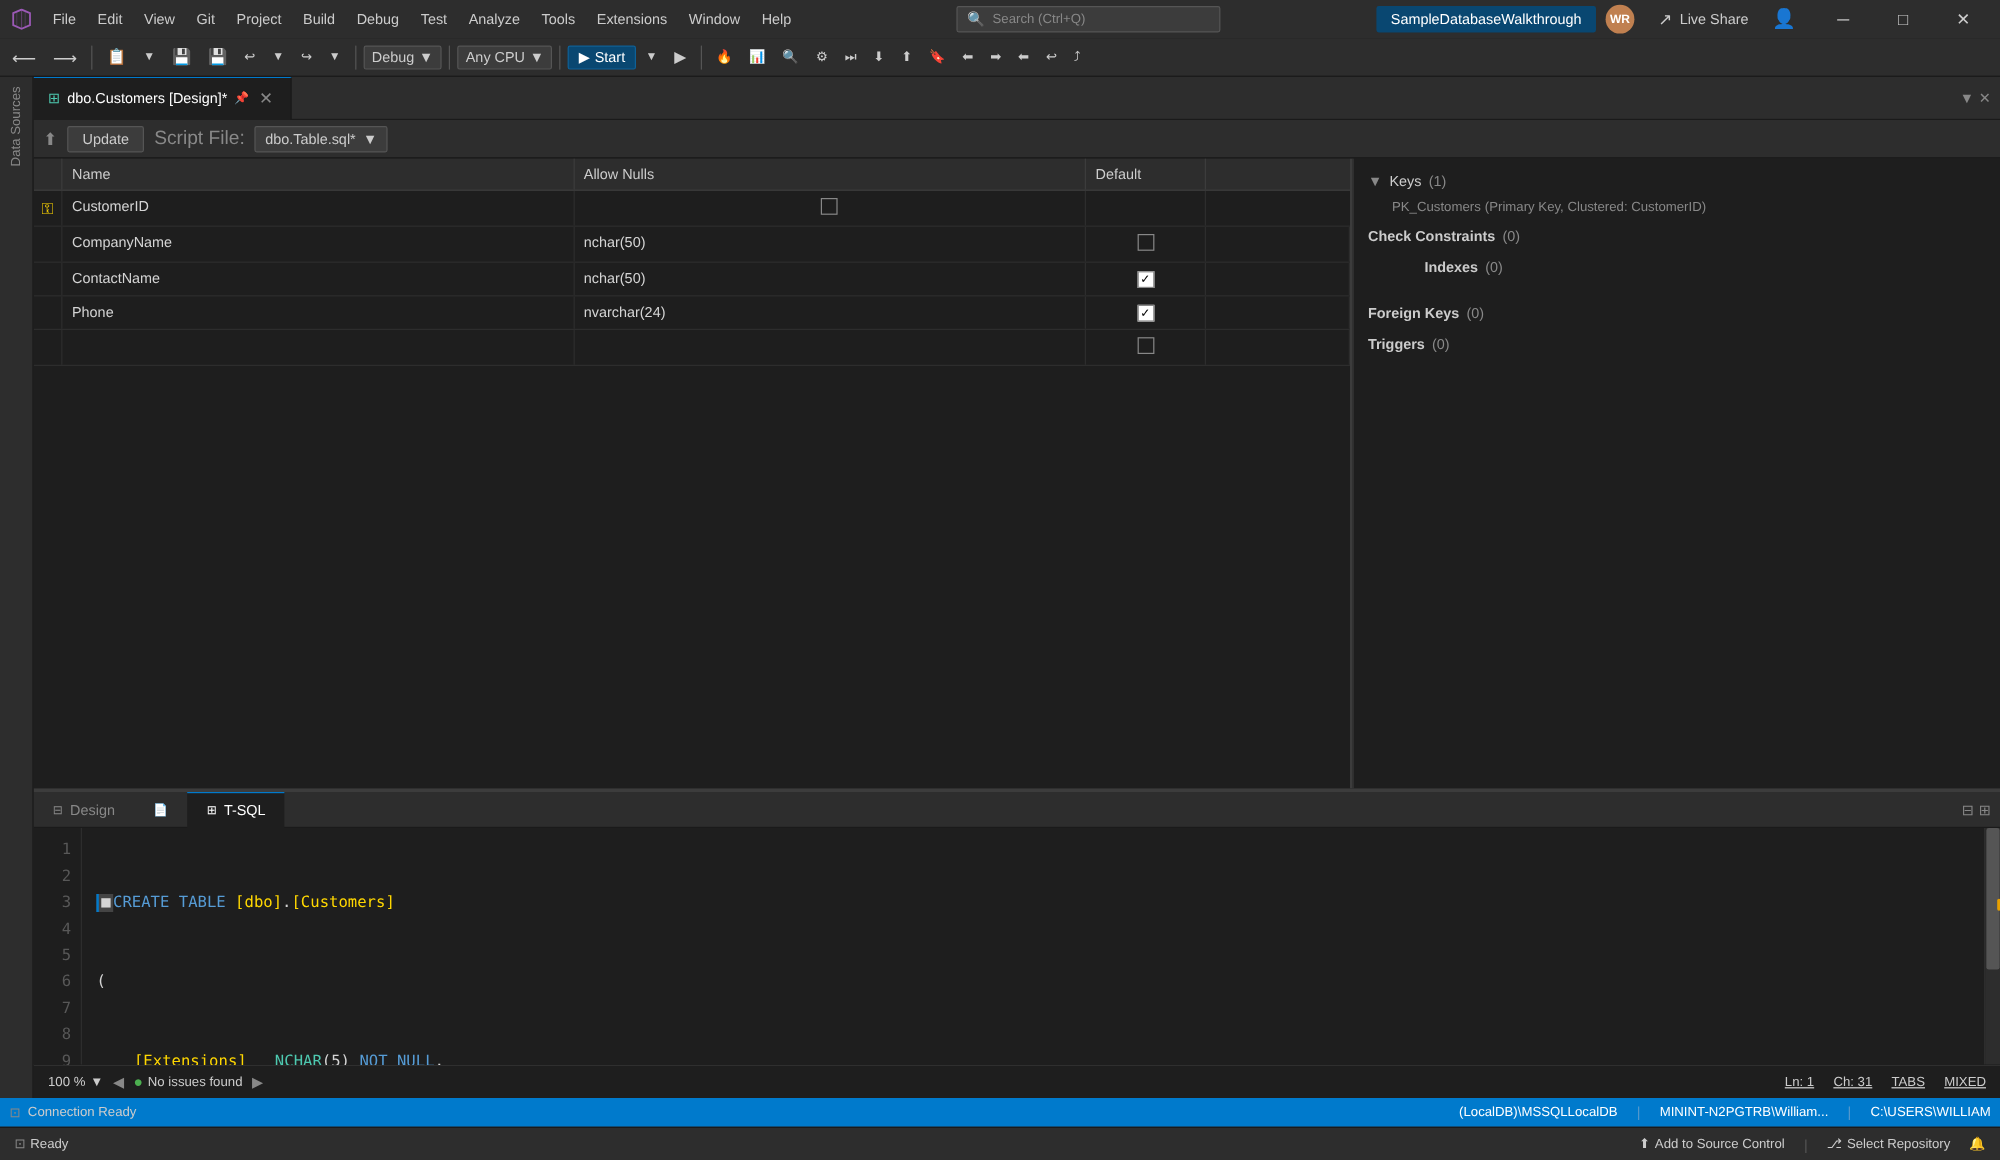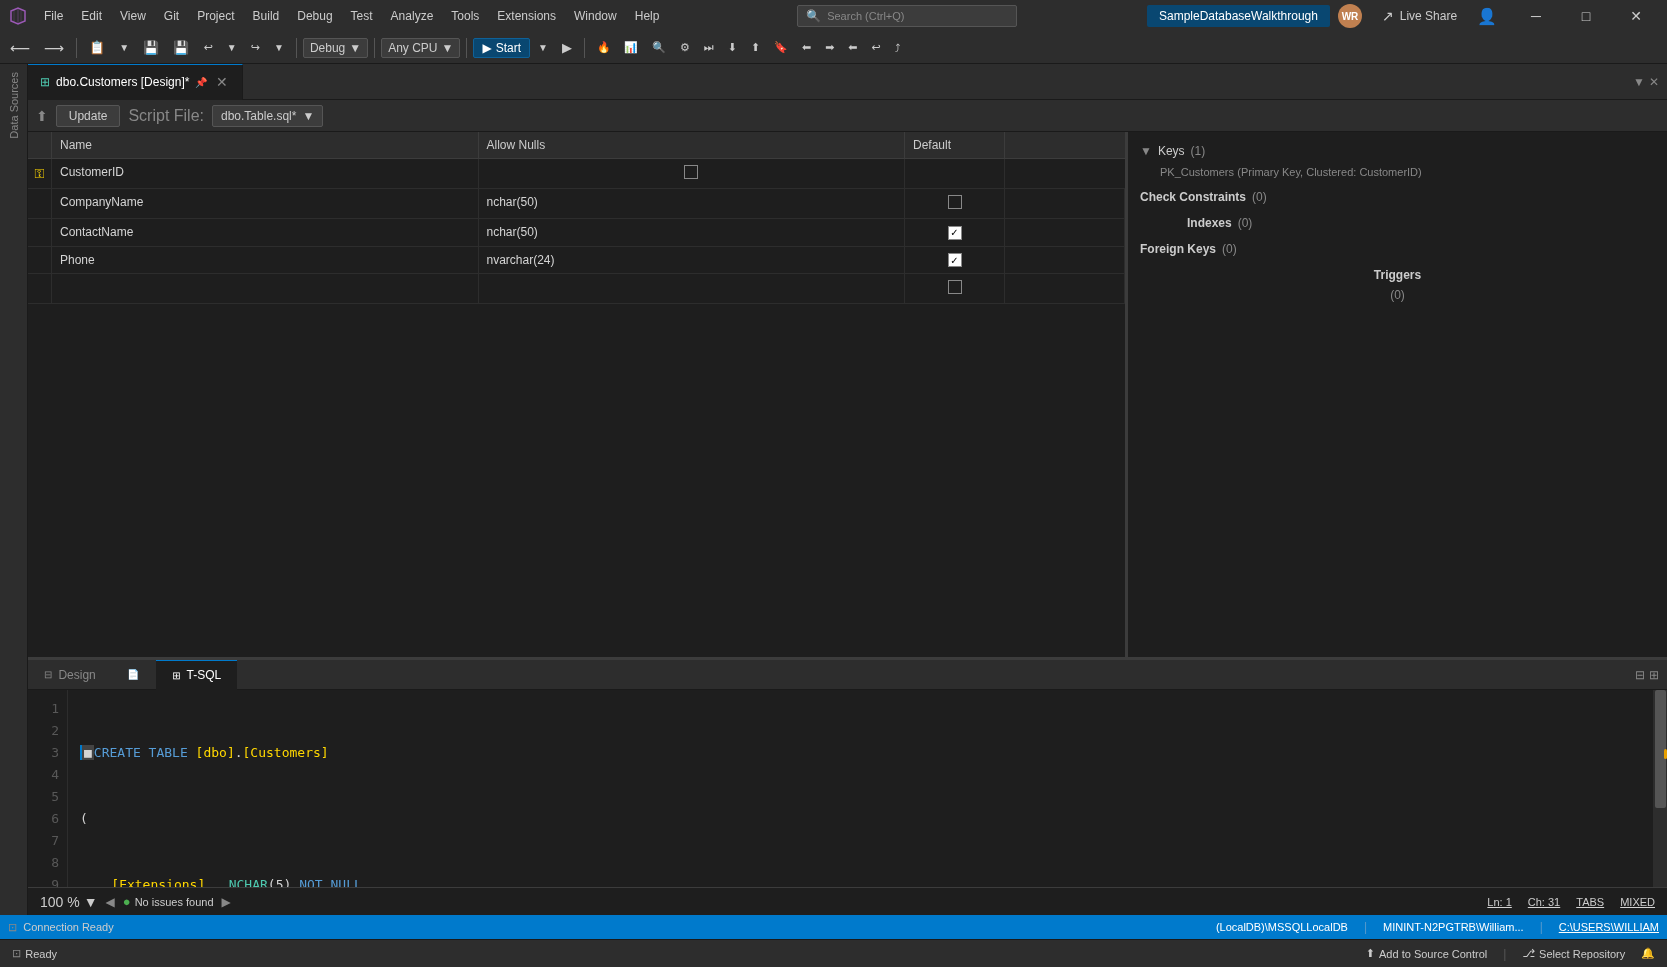--- a/index.html
+++ b/index.html
@@ -467,21 +467,21 @@
       display: flex;
       align-items: center;
       gap: 16px;
       text-decoration: underline;
     }
     .zoom-ctrl {
       display: flex;
       align-items: flex-end;
       gap: 4px;
       color: #ccc;
-      font-size: 14px;
+      font-size: 11px;
     }
     .no-issues {
       display: flex;
       align-items: center;
       gap: 4px;
       color: #ccc;
       font-size: 11px;
     }
     .issue-check { color: #4caf50; font-size: 13px; }
 
@@ -737,25 +737,25 @@
           <span>(Primary Key, Clustered: CustomerID)</span>
         </div>
         <div class="prop-section-header" style="margin-top:4px;">
           <span style="font-weight:bold;">Check Constraints</span>
           <span style="color:#888;">(0)</span>
         </div>
         <div class="prop-section-header" style="margin-top:4px;">
           <span style="font-weight:bold;margin-left:47px;">Indexes</span>
           <span style="color:#888;">(0)</span>
         </div>
-        <div class="prop-section-header" style="margin-top:4px;">
+        <div class="prop-section-header" style="margin-top:16px;">
           <span style="font-weight:bold;">Foreign Keys</span>
           <span style="color:#888;">(0)</span>
         </div>
-        <div class="prop-section-header" style="margin-top:4px;flex-direction:column;">
+        <div class="prop-section-header" style="margin-top:4px;">
           <span style="font-weight:bold;">Triggers</span>
           <span style="color:#888;">(0)</span>
         </div>
       </div>
     </div>
 
     <div class="bottom-section">
 
       <div class="bottom-tabs">
         <div class="bottom-tab">
@@ -837,21 +837,21 @@
     <div class="connection-status">
       <span class="connection-icon">⊡</span>
       <span>Connection Ready</span>
     </div>
   </div>
   <div class="status-right">
     <span style="color:#fff; font-size:11px;">(LocalDB)\MSSQLLocalDB</span>
     <span style="color:#5599cc;">|</span>
     <span style="color:#fff; font-size:11px;">MININT-N2PGTRB\William...</span>
     <span style="color:#5599cc;">|</span>
-    <span style="color:#fff; font-size:11px;text-decoration:underline;">C:\USERS\WILLIAM</span>
+    <span style="color:#fff; font-size:11px;">C:\USERS\WILLIAM</span>
   </div>
 </div>
 
 <div class="bottom-action-bar">
   <div class="action-btn">
     <span style="color:#888;">⊡</span>
     <span style="color:#ccc;">Ready</span>
   </div>
   <div style="flex:1;"></div>
   <div class="action-btn">

